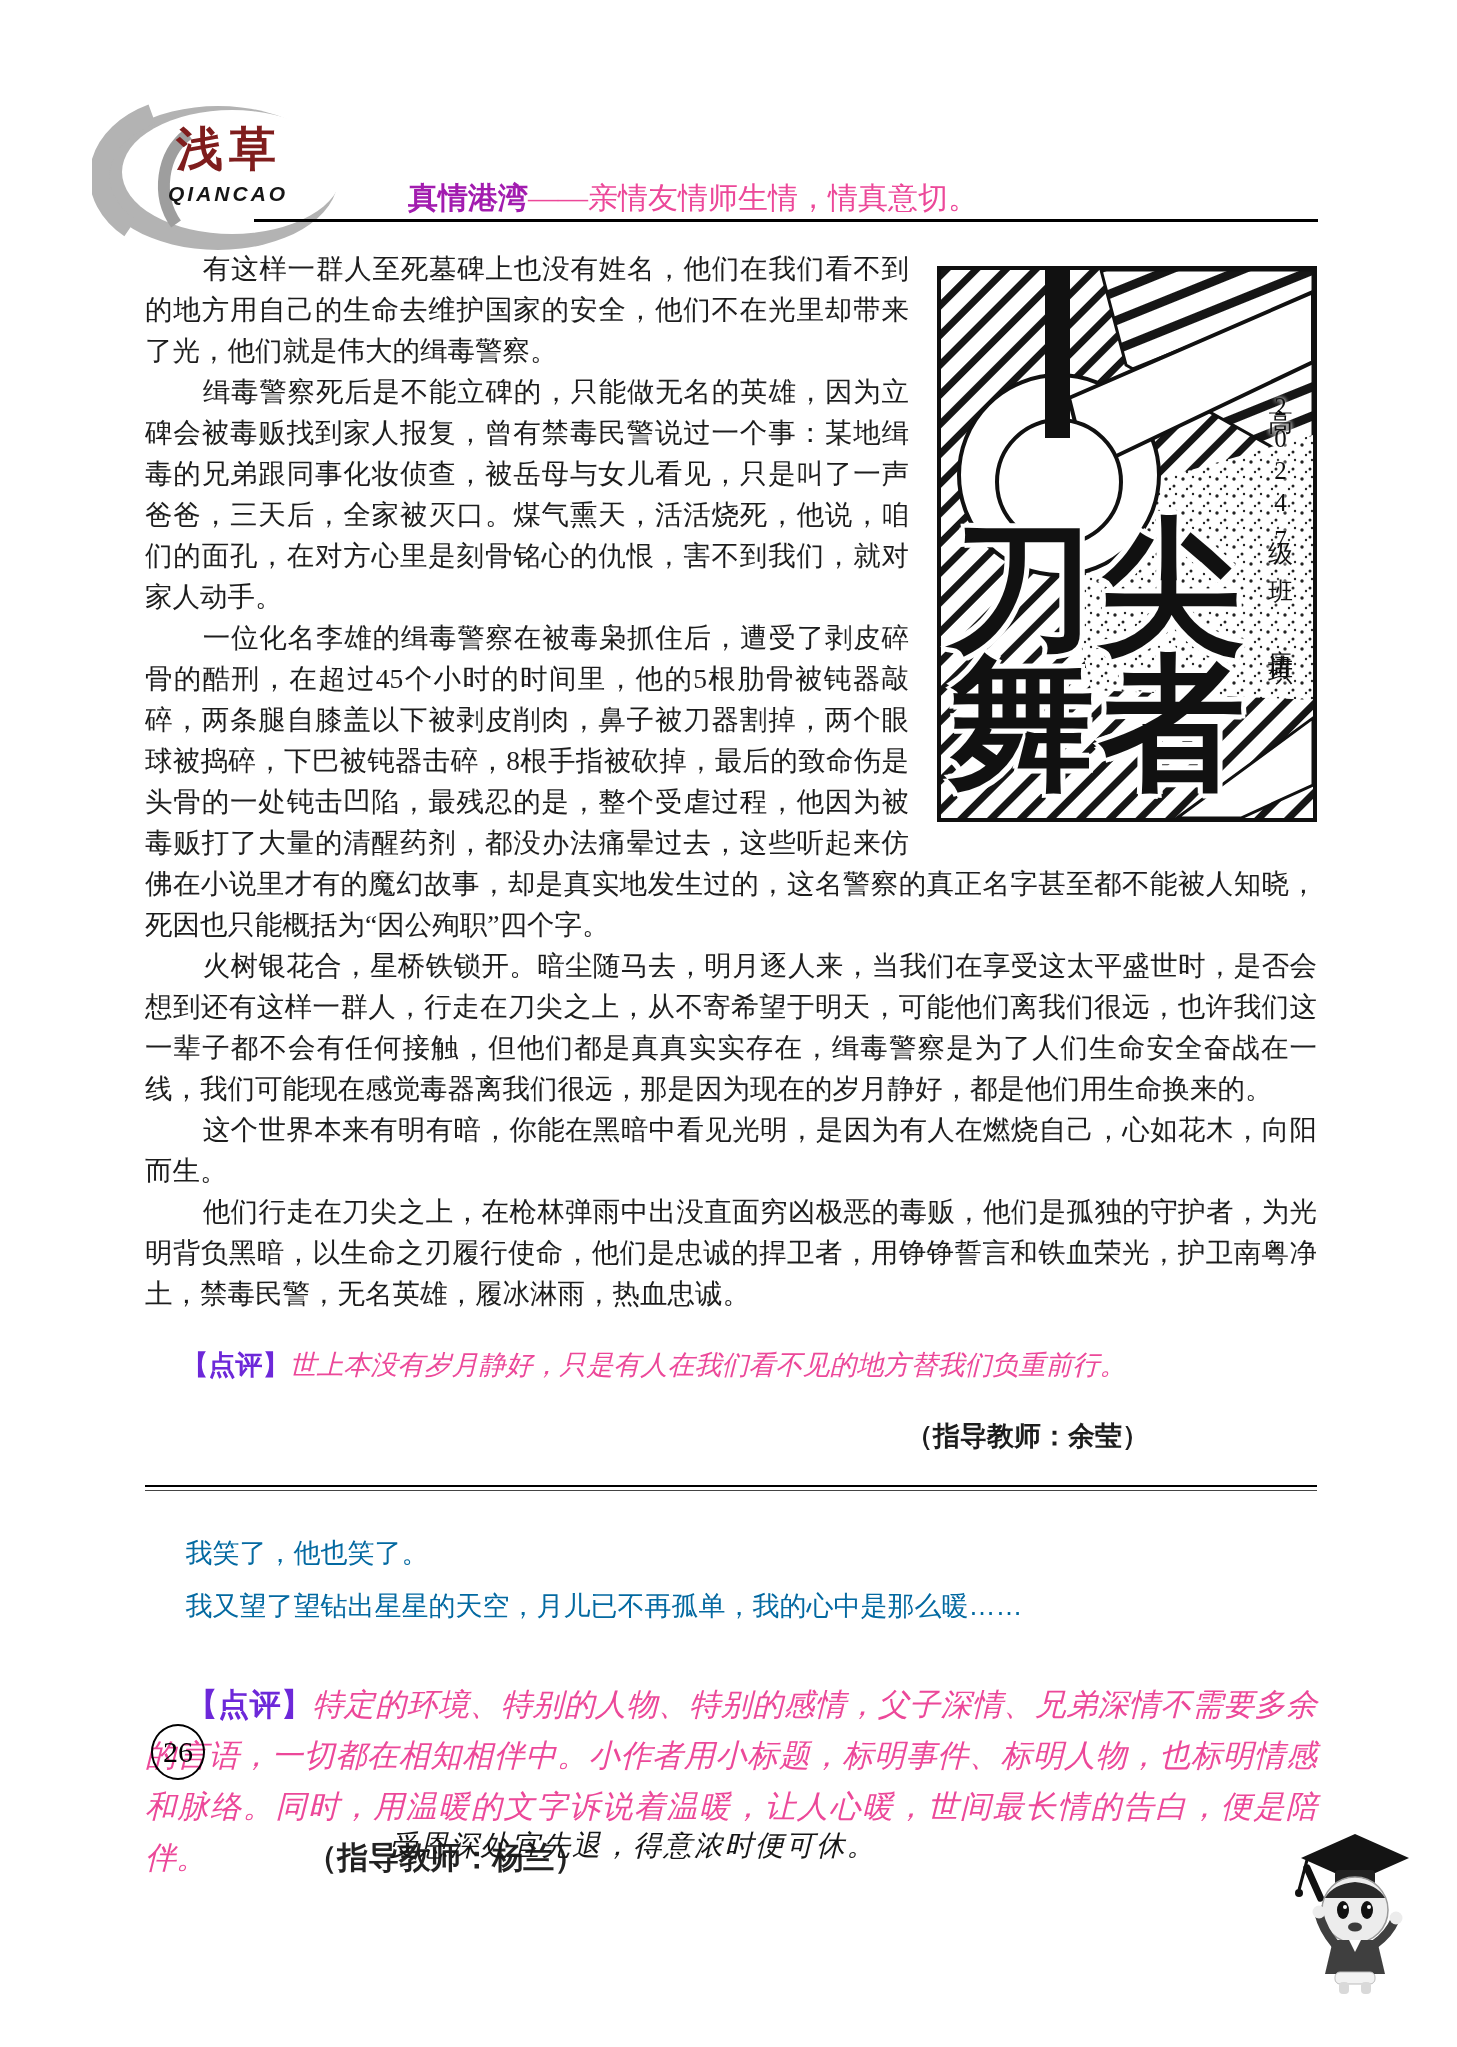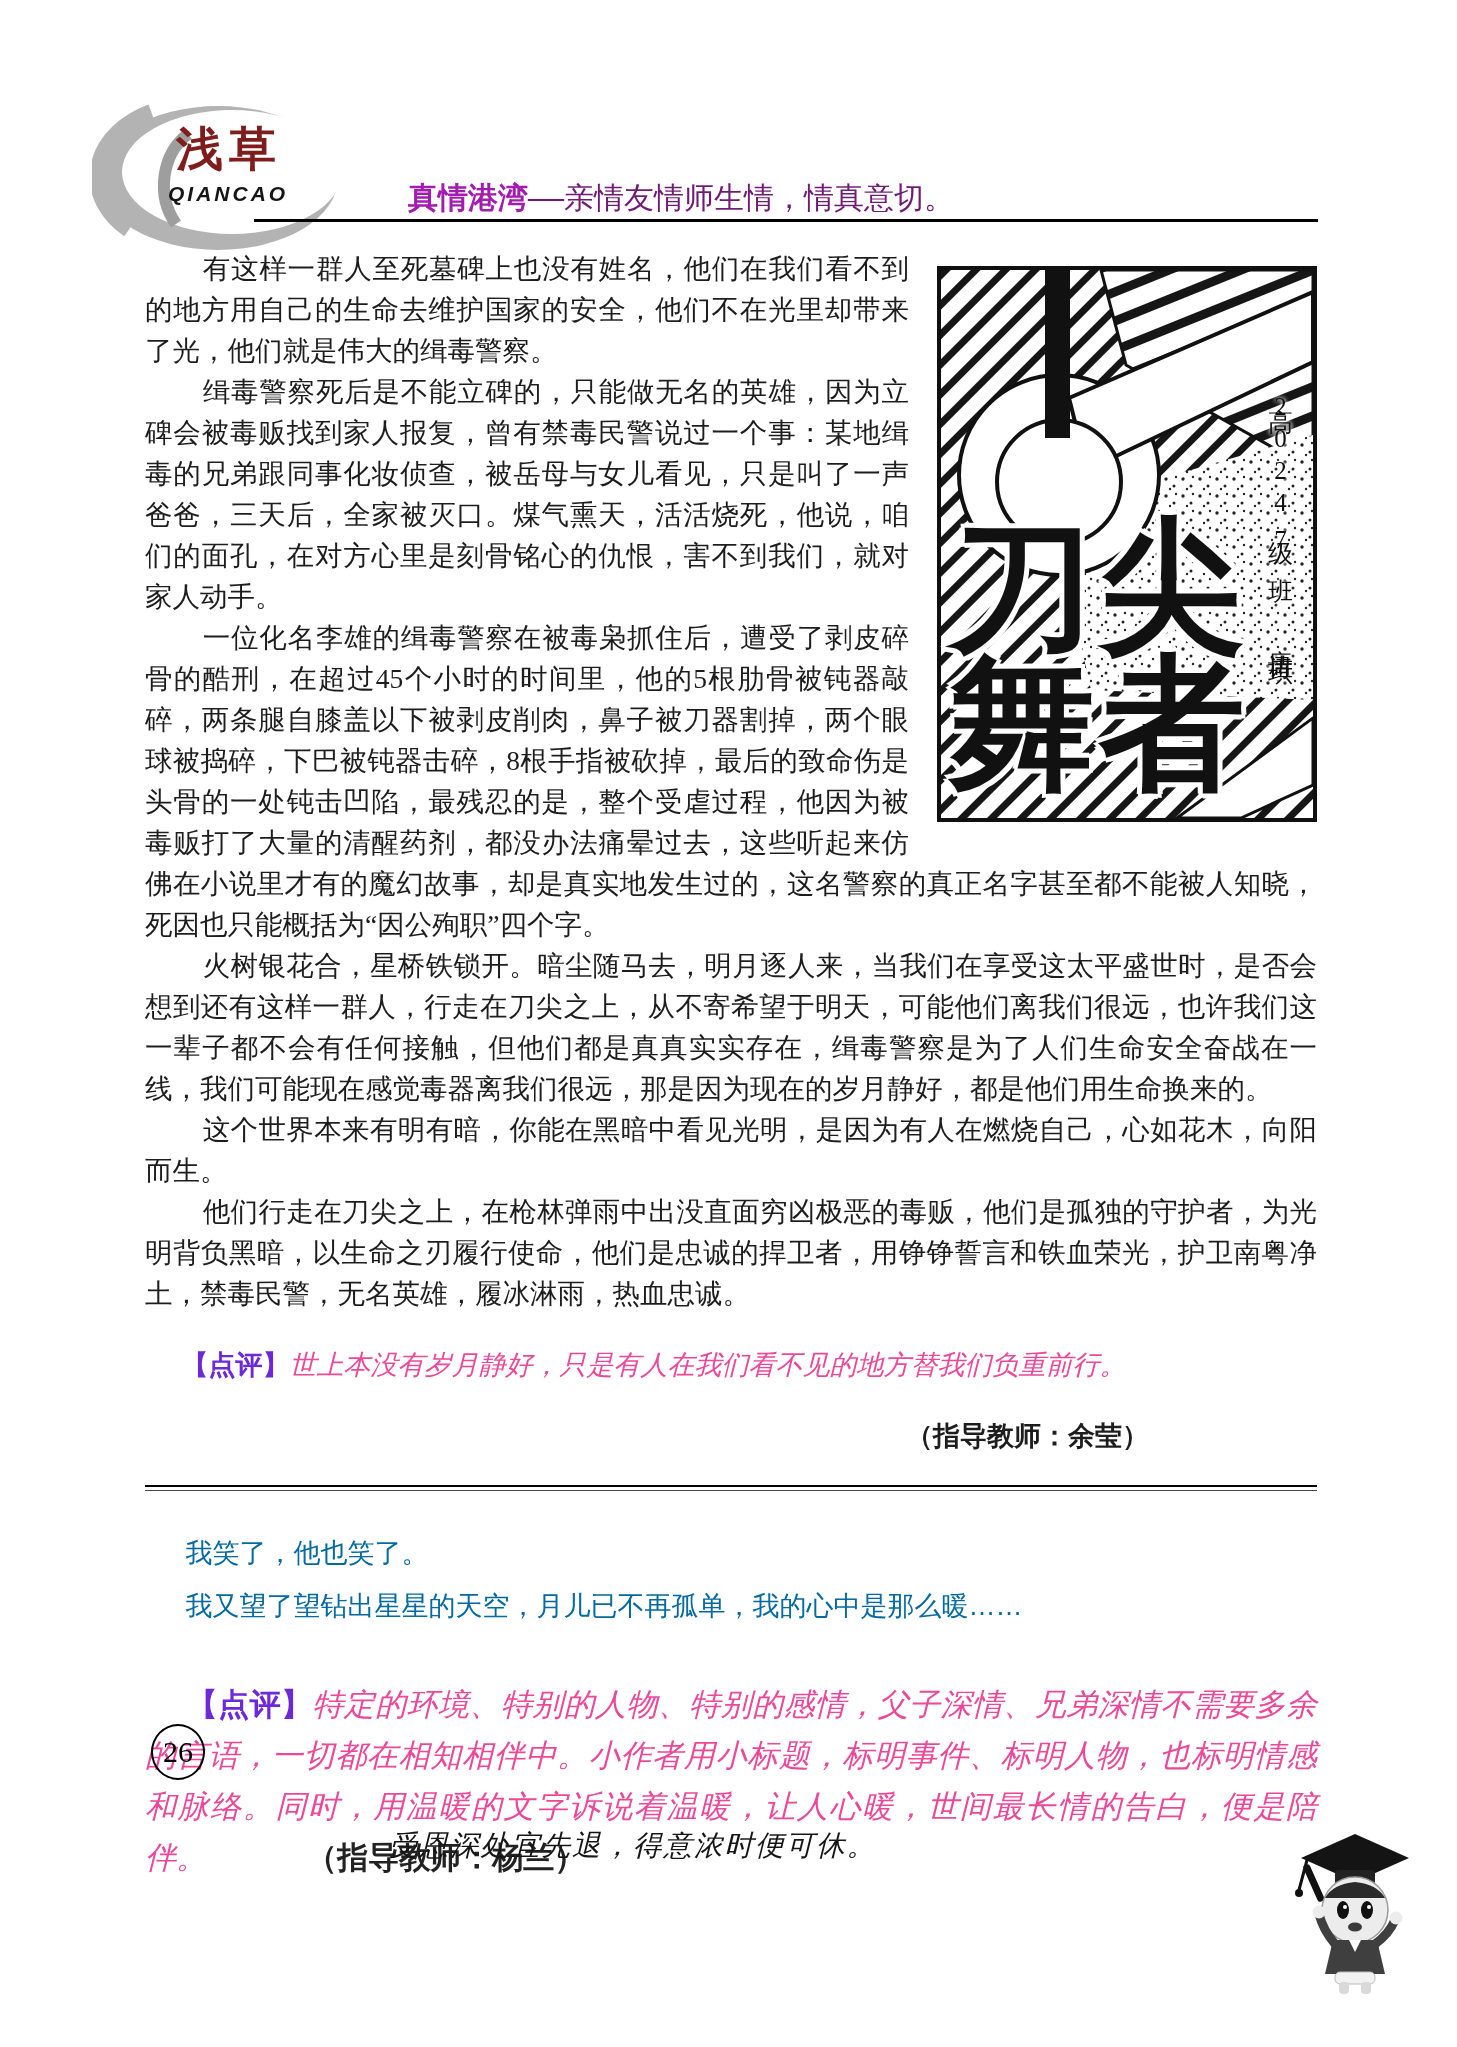--- a/index.html
+++ b/index.html
@@ -8,21 +8,21 @@
 
   
   .logo{position:absolute;left:92px;top:96px;width:252px;height:170px;}
   .logo svg{position:absolute;left:0;top:0;}
   .logo-cn{position:absolute;left:84px;top:22px;font-size:47px;font-weight:bold;letter-spacing:6px;
            font-family:"Liberation Serif",serif;color:#7f1d1d;}
   .logo-en{position:absolute;left:76px;top:86px;font-size:21px;font-style:italic;font-weight:bold;
            letter-spacing:3px;font-family:"Liberation Sans","DejaVu Sans",sans-serif;color:#161616;}
   .masthead{position:absolute;left:408px;top:178px;font-size:30px;white-space:nowrap;}
   .masthead .bold-part{font-family:"Liberation Sans","DejaVu Sans",sans-serif;font-weight:900;color:#a21caf;}
-  .masthead .rest-part{font-family:Liberation Mono, monospace;color:#701a75;}
+  .masthead .rest-part{font-family:Liberation Serif, serif;color:#ec4899;}
   .header-rule{position:absolute;left:254px;top:219px;width:1064px;height:3px;background:#000;}
 
   
   .body-col{position:absolute;left:145px;top:248px;width:1172px;
             font-size:27.5px;line-height:41px;text-align:justify;color:#1d1d1d;}
   .para{margin:0;text-indent:2.1em;}
 
   
   .artbox{float:right;width:372px;height:548px;border:4px solid #101010;
           margin:18px 0 10px 28px;position:relative;background:#fff;}

